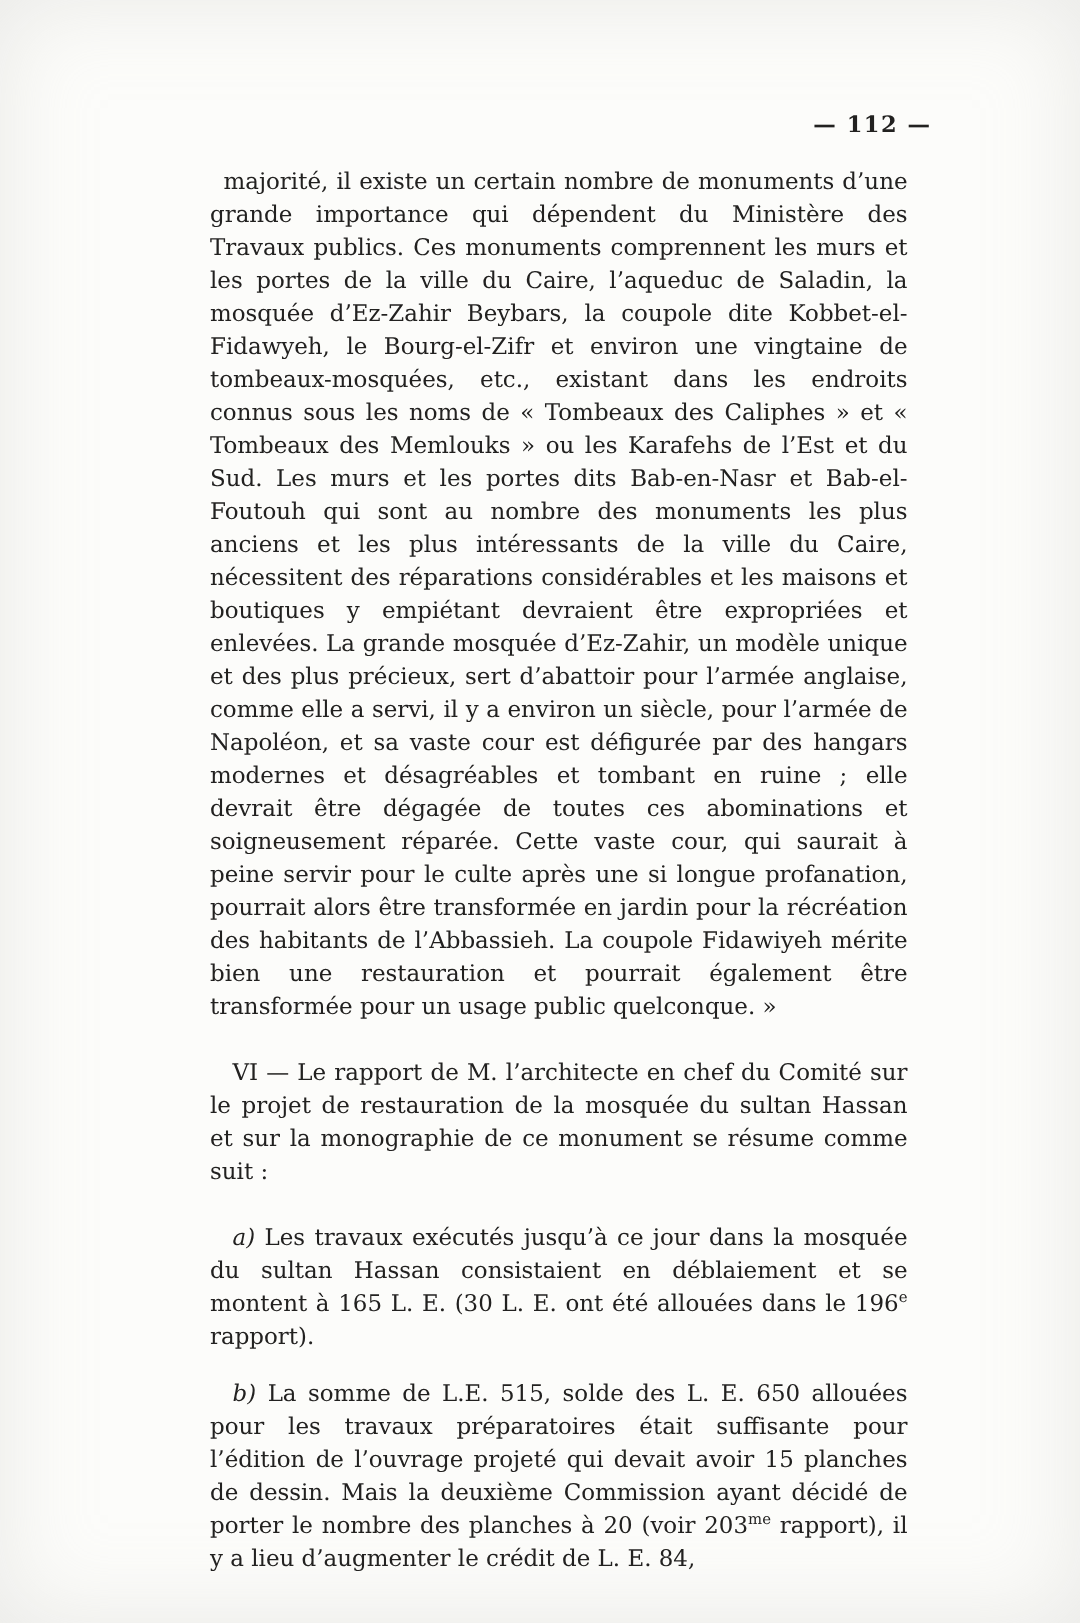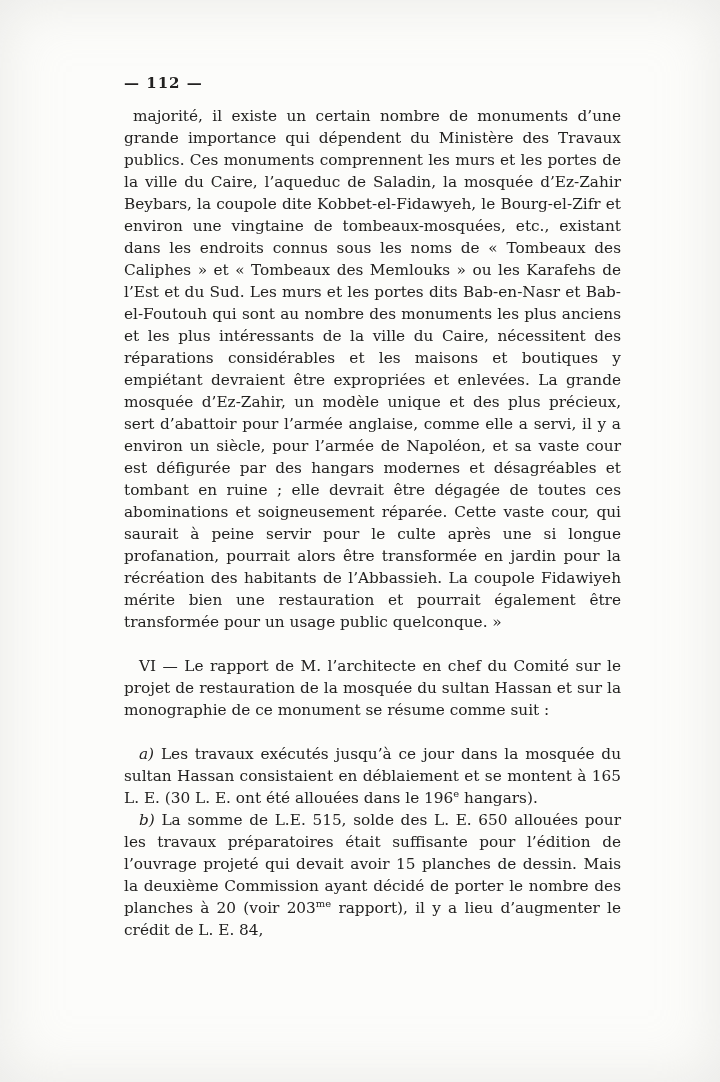--- a/index.html
+++ b/index.html
@@ -20,30 +20,30 @@
     margin-left: 124px;
     width: 497px;
     font-family: "DejaVu Serif", "Liberation Serif", serif;
     font-size: 15.3px;
     line-height: 22px;
     color: #222120;
     text-align: justify;
   }
   .page-number {
     padding-top: 72px;
-    text-align: left;
+    text-align: right;
     font-family: "DejaVu Serif", "Liberation Serif", serif;
     font-size: 15px;
     font-weight: bold;
     letter-spacing: 1px;
     color: #222120;
     margin-bottom: 11px;
   }
   p {
-    margin: 0;
+    margin: 16px;
     padding: 0;
   }
   .cont-indent { text-indent: 9px; }
   .para-indent { text-indent: 15px; }
   .spaced-before { margin-top: 22px; }
   em.item-label {
     font-style: italic;
     font-family: "DejaVu Serif", "Liberation Serif", serif;
   }
   sup {
@@ -58,18 +58,18 @@
 <div class="scan-page">
   <div class="text-col">
 
     <div class="page-number">— 112 —</div>
 
     <p class="cont-indent">majorité, il existe un certain nombre de monuments d’une grande importance qui dépendent du Ministère des Travaux publics. Ces monuments comprennent les murs et les portes de la ville du Caire, l’aqueduc de Saladin, la mosquée d’Ez-Zahir Beybars, la coupole dite Kobbet-el-Fidawyeh, le Bourg-el-Zifr et environ une vingtaine de tombeaux-mosquées, etc., existant dans les endroits connus sous les noms de « Tombeaux des Caliphes » et « Tombeaux des Memlouks » ou les Karafehs de l’Est et du Sud. Les murs et les portes dits Bab-en-Nasr et Bab-el-Foutouh qui sont au nombre des monuments les plus anciens et les plus intéressants de la ville du Caire, nécessitent des réparations considérables et les maisons et boutiques y empiétant devraient être expropriées et enlevées. La grande mosquée d’Ez-Zahir, un modèle unique et des plus précieux, sert d’abattoir pour l’armée anglaise, comme elle a servi, il y a environ un siècle, pour l’armée de Napoléon, et sa vaste cour est défigurée par des hangars modernes et désagréables et tombant en ruine ; elle devrait être dégagée de toutes ces abominations et soigneusement réparée. Cette vaste cour, qui saurait à peine servir pour le culte après une si longue profanation, pourrait alors être transformée en jardin pour la récréation des habitants de l’Abbassieh. La coupole Fidawiyeh mérite bien une restauration et pourrait également être transformée pour un usage public quelconque. »</p>
 
 
     <p class="para-indent spaced-before">VI — Le rapport de M. l’architecte en chef du Comité sur le projet de restauration de la mosquée du sultan Hassan et sur la monographie de ce monument se résume comme suit :</p>
 
-    <p class="para-indent spaced-before"><em class="item-label">a)</em><span> Les travaux exécutés jusqu’à ce jour dans la mosquée du sultan Hassan consistaient en déblaiement et se montent à 165 L. E. (30 L. E. ont été allouées dans le 196</span><sup>e</sup><span> hangars).</span></p>
+    <p class="para-indent spaced-before"><em class="item-label">a)</em><span> Les travaux exécutés jusqu’à ce jour dans la mosquée du sultan Hassan consistaient en déblaiement et se montent à 165 L. E. (30 L. E. ont été allouées dans le 196</span><sup>e</sup><span> rapport).</span></p>
 
     <p class="para-indent"><em class="item-label">b)</em><span> La somme de L.E. 515, solde des L. E. 650 allouées pour les travaux préparatoires était suffisante pour l’édition de l’ouvrage projeté qui devait avoir 15 planches de dessin. Mais la deuxième Commission ayant décidé de porter le nombre des planches à 20 (voir 203</span><sup>me</sup><span> rapport), il y a lieu d’augmenter le crédit de L. E. 84,</span></p>
 
   </div>
 </div>
 
 </body></html>

